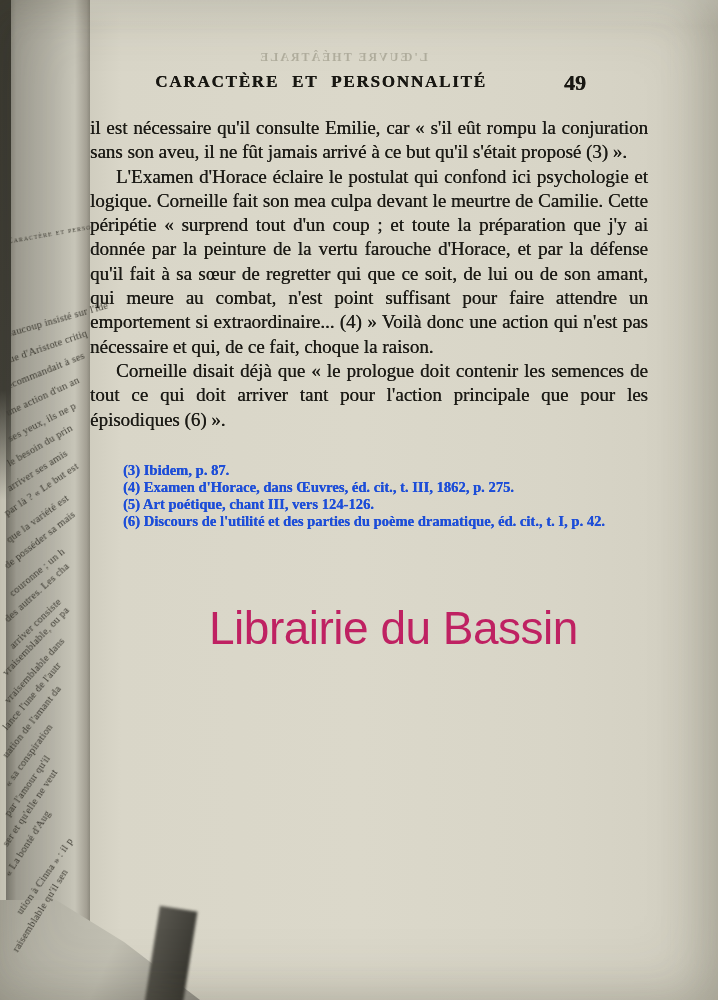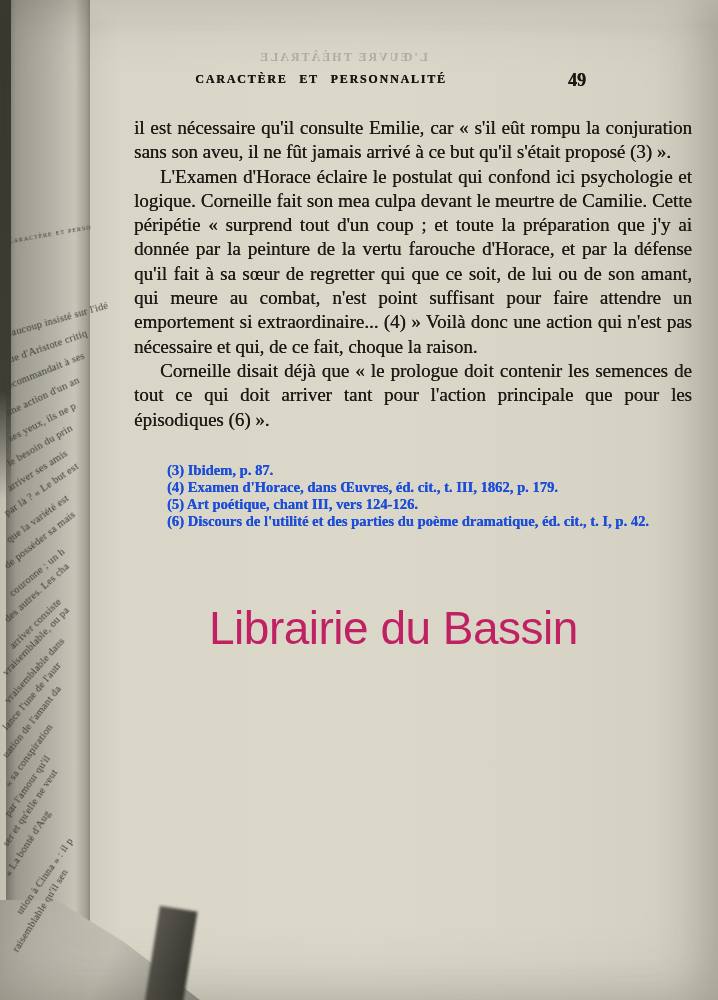--- a/index.html
+++ b/index.html
@@ -27,34 +27,33 @@
     color:#918e7c; opacity:.55; filter:blur(.7px);
     text-align:center; white-space:nowrap;
   }
   
   .running-head{
     position:absolute; top:72px; left:92px; width:556px; height:26px;
     color:#181712;
   }
   .running-title{
     position:absolute; left:12px; right:110px; text-align:center;
-    font-size:12px; font-weight:bold; letter-spacing:1.8px; word-spacing:7px;
+    font-size:17px; font-weight:bold; letter-spacing:1.8px; word-spacing:7px;
     white-space:nowrap; text-shadow:.3px 0 0 currentColor;
   }
   .page-number{
     position:absolute; right:62px; top:-2px;
-    font-size:18px; font-weight:bold; text-shadow:.3px 0 0 currentColor;text-align:right;
+    font-size:22px; font-weight:bold; text-shadow:.3px 0 0 currentColor;text-align:right;
   }
   
   .text-block{
     position:absolute; top:116px; left:90px; width:558px;
     font-size:19px; line-height:24.3px; color:#1c1b16;
     text-align:justify; text-shadow:.25px 0 0 currentColor;
     z-index:2;
-    margin-left:44px;
   }
   .para{margin:0;}
   .para.indent{text-indent:26px;}
   .verse{
     margin:33px 0 29px 30px; font-style:italic; text-align:left;
     line-height:24.5px;
   }
   .footnotes{
     margin-top:30px; font-size:14.6px; line-height:17.2px;
     color:#1d4ed8; font-weight:600; text-shadow:.2px 0 0 currentColor;
@@ -123,21 +122,21 @@
 
   <div class="text-block">
     <p class="para">il est nécessaire qu'il consulte Emilie, car « s'il eût rompu la conjuration sans son aveu, il ne fût jamais arrivé à ce but qu'il s'était proposé (3) ».</p>
     <p class="para indent">L'Examen d'Horace éclaire le postulat qui confond ici psychologie et logique. Corneille fait son mea culpa devant le meurtre de Camilie. Cette péripétie « surprend tout d'un coup ; et toute la préparation que j'y ai donnée par la peinture de la vertu farouche d'Horace, et par la défense qu'il fait à sa sœur de regretter qui que ce soit, de lui ou de son amant, qui meure au combat, n'est point suffisant pour faire attendre un emportement si extraordinaire... (4) » Voilà donc une action qui n'est pas nécessaire et qui, de ce fait, choque la raison.</p>
 
 
     <p class="para indent">Corneille disait déjà que « le prologue doit contenir les semences de tout ce qui doit arriver tant pour l'action principale que pour les épisodiques (6) ».</p>
 
     <div class="footnotes">
       <p class="footnote">(3) Ibidem, p. 87.</p>
-      <p class="footnote">(4) Examen d'Horace, dans Œuvres, éd. cit., t. III, 1862, p. 179.</p>
+      <p class="footnote">(4) Examen d'Horace, dans Œuvres, éd. cit., t. III, 1862, p. 275.</p>
       <p class="footnote">(5) Art poétique, chant III, vers 124-126.</p>
       <p class="footnote">(6) Discours de l'utilité et des parties du poème dramatique, éd. cit., t. I, p. 42.</p>
     </div>
   </div>
 
   <div class="facing-page"></div>
   <div class="facing-bottom"></div>
   <div class="dark-wedge"></div>
 
   <div class="gutter-texts">

